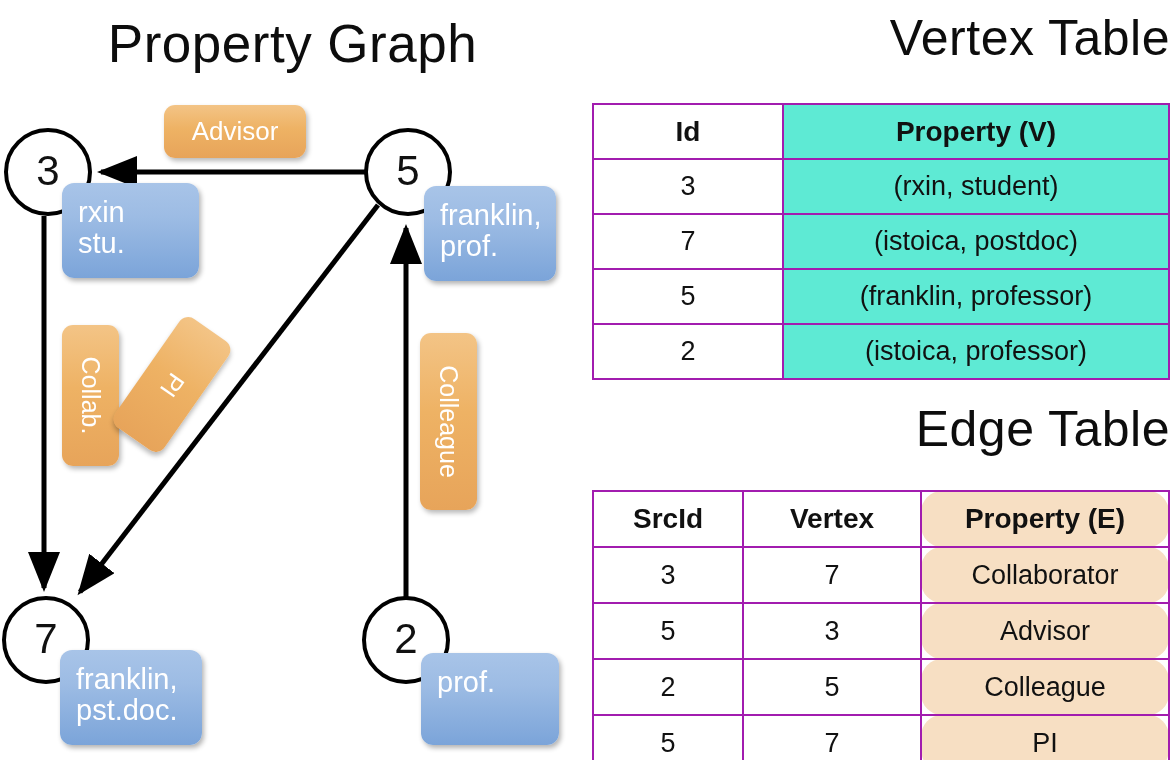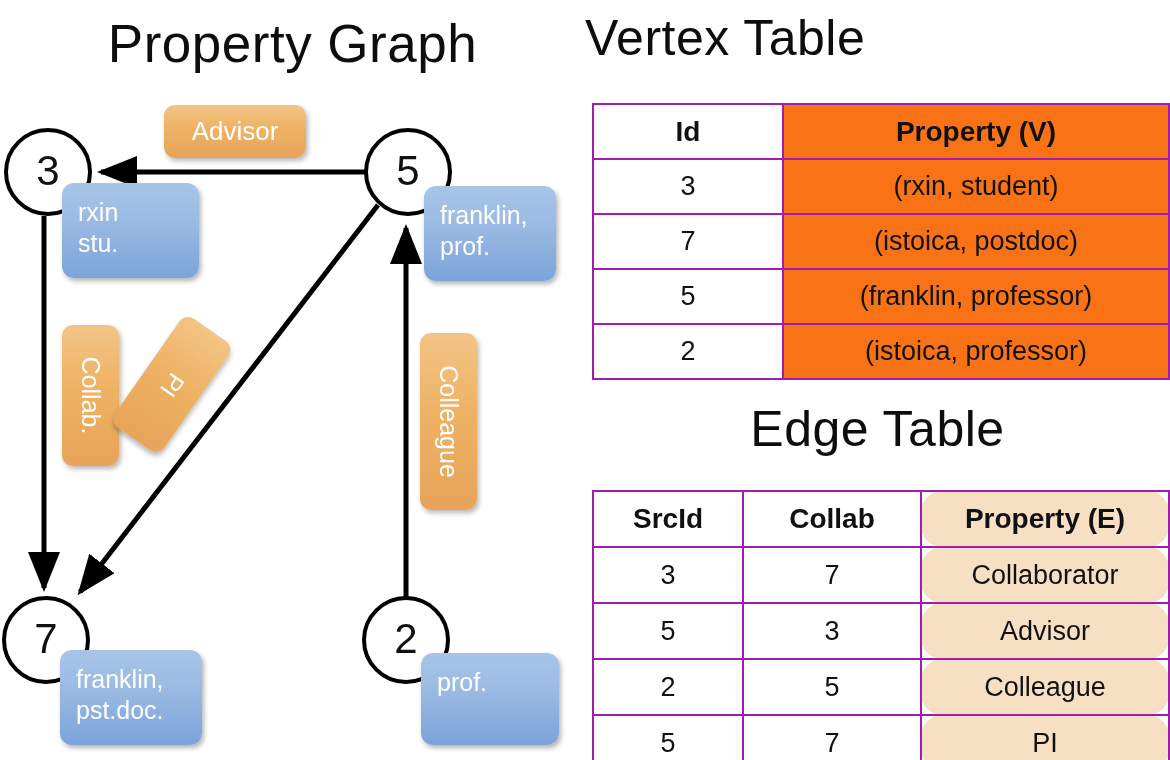--- a/index.html
+++ b/index.html
@@ -28,27 +28,27 @@
     letter-spacing: 0.5px;
   }
   #title-property-graph {
     left: 0; top: 14px; width: 585px;
     text-align: center;
     font-size: 53px;
     line-height: 60px;
   }
   #title-vertex-table {
     left: 585px; top: 8px; width: 585px;
-    text-align: left;
+    text-align: right;
     font-size: 50px;
     line-height: 60px;
   }
   #title-edge-table {
     left: 585px; top: 400px; width: 585px;
-    text-align: center;
+    text-align: right;
     font-size: 50px;
     line-height: 58px;
   }
 
   
   #graph-canvas {
     position: absolute;
     left: 0; top: 0;
     width: 585px;
     height: 760px;
@@ -89,21 +89,21 @@
 
   
   .prop-box {
     position: absolute;
     border-radius: 12px;
     background: linear-gradient(180deg, #a8c4e8 0%, #9dbce4 35%, #7ba4d9 100%);
     box-shadow: 2px 3px 5px rgba(0,0,0,0.30);
     color: #ffffff;
     font-family: "Liberation Sans", sans-serif;
     font-weight: 300;
-    font-size: 25px;
+    font-size: 29px;
     line-height: 31px;
     padding: 14px 0 14px 16px;
     box-sizing: border-box;
     z-index: 6;
   }
   #prop-rxin     { left: 62px;  top: 183px; width: 137px; height: 95px; }
   #prop-franklin { left: 424px; top: 186px; width: 132px; height: 95px; }
   #prop-jgonzal  { left: 60px;  top: 650px; width: 142px; height: 95px; }
   #prop-istoica  { left: 421px; top: 653px; width: 138px; height: 92px; }
 
@@ -167,21 +167,21 @@
     vertical-align: middle;
   }
   .data-table th {
     font-weight: 700;
     font-size: 28px;
   }
 
   #vertex-table { left: 592px; top: 103px; width: 576px; }
   #vertex-table col.c-id   { width: 190px; }
   #vertex-table col.c-prop { width: 386px; }
-  #vertex-table .cell-prop { background: #f97316; }
+  #vertex-table .cell-prop { background: #5eead4; }
 
   #edge-table { left: 592px; top: 490px; width: 576px; }
   #edge-table col.c-src  { width: 150px; }
   #edge-table col.c-dst  { width: 178px; }
   #edge-table col.c-prop { width: 248px; }
   #edge-table .cell-prop { background: #f7dfc3; border-radius: 21px; }
   #edge-table td, #edge-table th { height: 54px; }
 </style>
 </head>
 <body>
@@ -288,21 +288,21 @@
 
   <table id="edge-table" class="data-table">
     <colgroup>
       <col class="c-src">
         <col class="c-dst">
         <col class="c-prop">
     </colgroup>
     <thead>
       <tr>
         <th>SrcId</th>
-        <th>Collab</th>
+        <th>Vertex</th>
         <th class="cell-prop">Property (E)</th>
       </tr>
     </thead>
     <tbody>
       <tr>
         <td>3</td>
         <td>7</td>
         <td class="cell-prop">Collaborator</td>
       </tr>
       <tr>

